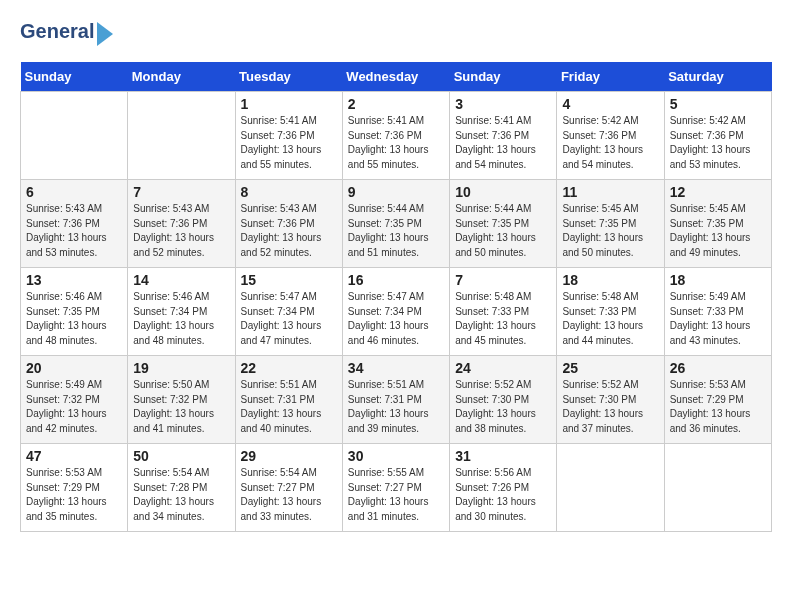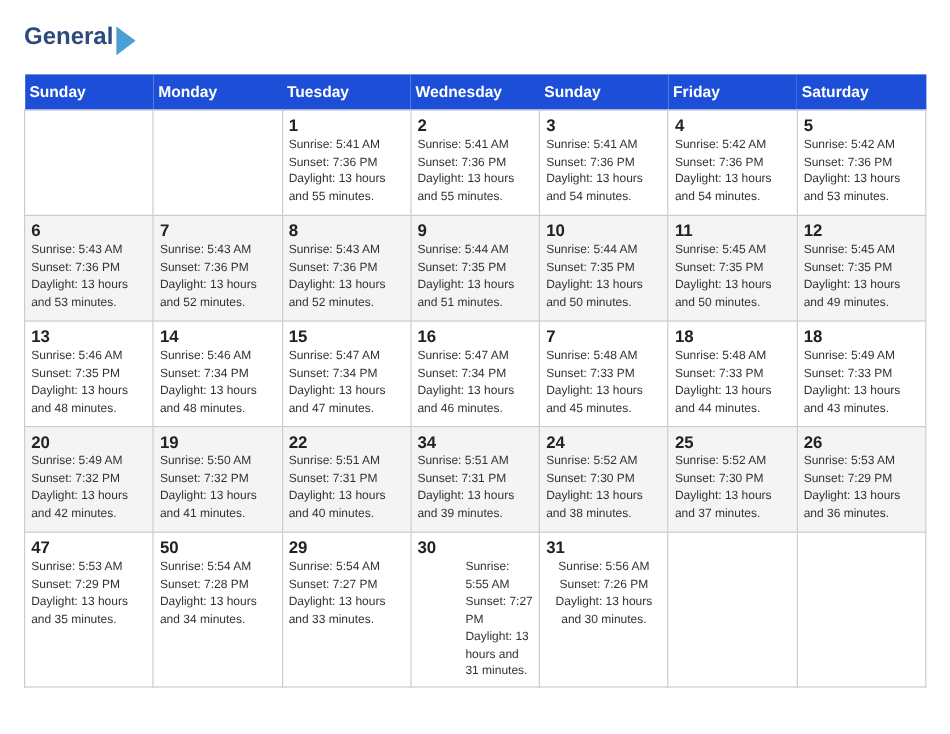--- a/index.html
+++ b/index.html
@@ -285,27 +285,27 @@
 Daylight: 13 hours and 34 minutes.</div>
         </td>
         <td>
           <span class="day-num">29</span>
           <div class="day-info" style="white-space: pre-line;">Sunrise: 5:54 AM
 Sunset: 7:27 PM
 Daylight: 13 hours and 33 minutes.</div>
         </td>
         <td>
           <span class="day-num">30</span>
-          <div class="day-info" style="white-space: pre-line; margin-left: 40px;">Sunrise: 5:55 AM
+          <div class="day-info" style="white-space: pre-line;">Sunrise: 5:55 AM
 Sunset: 7:27 PM
 Daylight: 13 hours and 31 minutes.</div>
         </td>
         <td>
           <span class="day-num">31</span>
-          <div class="day-info" style="white-space: pre-line; text-align: center;">Sunrise: 5:56 AM
+          <div class="day-info" style="white-space: pre-line;">Sunrise: 5:56 AM
 Sunset: 7:26 PM
 Daylight: 13 hours and 30 minutes.</div>
         </td>
         <td class="empty"></td>
         <td class="empty"></td>
       </tr>
     </tbody>
 </table>
 
 </body></html>

